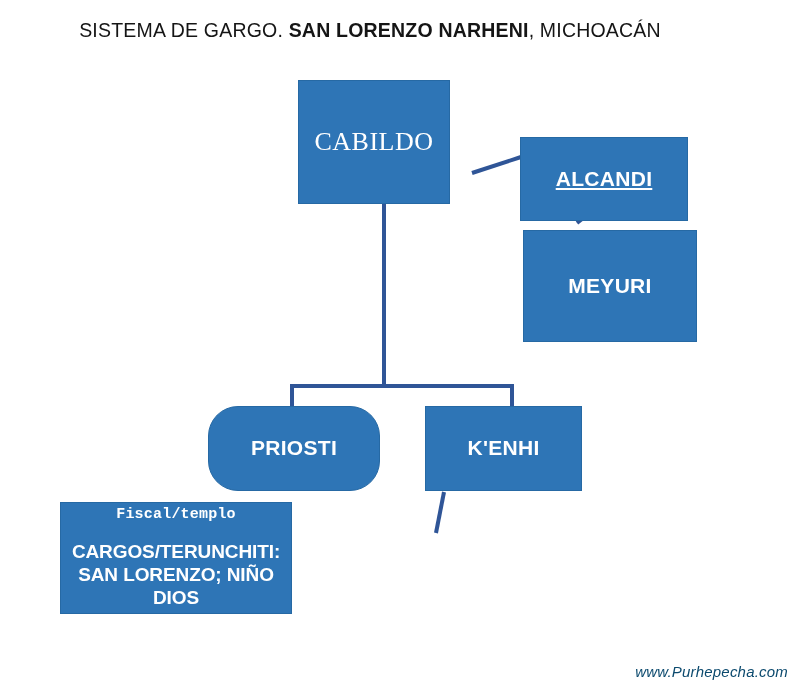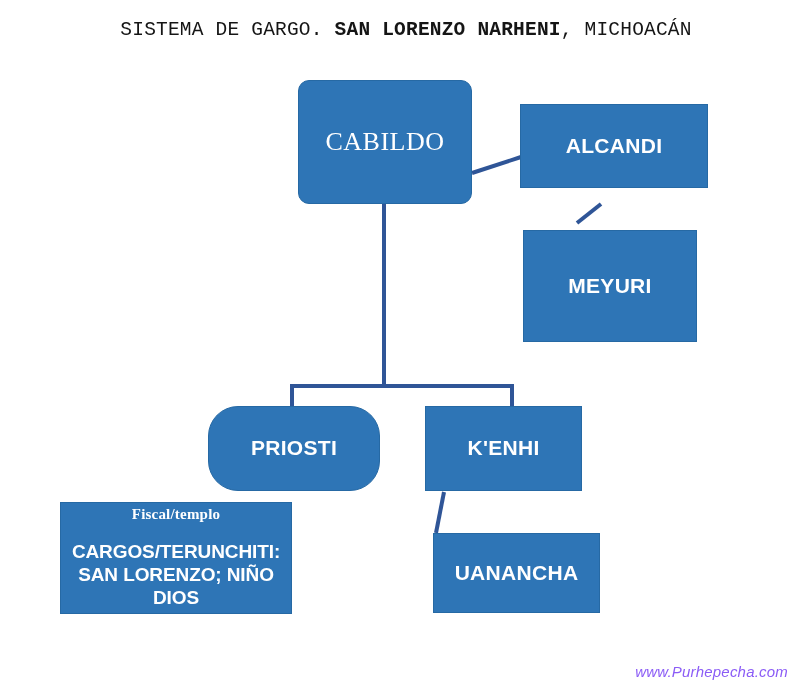--- a/index.html
+++ b/index.html
@@ -23,26 +23,25 @@
     height: 694px;
   }
 
   
   .title {
     position: absolute;
     left: 0;
     top: 19px;
     width: 740px;
     text-align: center;
-    font-family: Liberation Mono, monospace;
+    font-family: Liberation Sans, sans-serif;
     font-size: 19.5px;
     letter-spacing: 0.2px;
     color: #151515;
     white-space: nowrap;
-    padding-left: 36px;
   }
   .title .t-bold { font-weight: bold; }
 
   
   #connectors {
     position: absolute;
     left: 0; top: 0;
     width: 800px;
     height: 694px;
     pointer-events: none;
@@ -65,52 +64,52 @@
   .node-label {
     display: block;
     width: 100%;
     padding: 0 6px;
     box-sizing: border-box;
   }
 
   
   .node--cabildo {
     left: 298px; top: 80px;
-    width: 174px; height: 124px; border-radius: 11px;
+    width: 152px; height: 124px;
   }
   .node--cabildo .node-label {
     font-family: "Liberation Serif", serif;
     font-size: 26px;
     letter-spacing: 0.5px;
   }
 
   
   .node--sans .node-label {
     font-family: "Liberation Sans", sans-serif;
     font-size: 21px;
     font-weight: 600;
     letter-spacing: 0.3px;
   }
 
-  .node--alcandi   { left: 520px; top: 104px; width: 188px; height: 84px; }
+  .node--alcandi   { left: 520px; top: 137px; width: 168px; height: 84px; text-decoration: underline; }
   .node--meyuri    { left: 523px; top: 230px; width: 174px; height: 112px; }
   .node--priosti   { left: 208px; top: 406px; width: 172px; height: 85px; border-radius: 30px; }
   .node--kenhi     { left: 425px; top: 406px; width: 157px; height: 85px; }
   .node--uanancha  { left: 433px; top: 533px; width: 167px; height: 80px; }
 
   
   .node--fiscal {
     left: 60px; top: 502px;
     width: 232px; height: 112px;
     flex-direction: column;
     justify-content: center;
     padding: 4px 2px;
   }
   .node--fiscal .fiscal-line-1 {
-    font-family: Liberation Serif, serif;
+    font-family: Liberation Mono, monospace;
     font-size: 15px;
     font-weight: bold;
     letter-spacing: 0.2px;
     margin-bottom: 16px;
     display: block;
     width: 100%;
     text-align: center;
   }
   .node--fiscal .fiscal-line-2 {
     font-family: "Liberation Sans", sans-serif;
@@ -126,21 +125,21 @@
   }
 
   
   .watermark {
     position: absolute;
     right: 12px;
     bottom: 14px;
     font-family: "Liberation Sans", sans-serif;
     font-style: italic;
     font-size: 15px;
-    color: #8b5cf6;
+    color: #0c4a6e;
     letter-spacing: 0.2px;
     white-space: nowrap;
   }
 </style>
 </head>
 <body>
 
 <div id="diagram-canvas">
 
   <div class="title">
@@ -174,23 +173,20 @@
   </div>
 
   <div class="node node--sans node--priosti">
     <span class="node-label">PRIOSTI</span>
   </div>
 
   <div class="node node--sans node--kenhi">
     <span class="node-label">K'ENHI</span>
   </div>
 
-  <div class="node node--sans node--uanancha">
-    <span class="node-label">UANANCHA</span>
-  </div>
 
   <div class="node node--fiscal">
     <span class="fiscal-line-1">Fiscal/templo</span>
     <span class="fiscal-line-2">CARGOS/TERUNCHITI: SAN LORENZO; NIÑO DIOS</span>
   </div>
 
   <div class="watermark">www.Purhepecha.com</div>
 
 </div>
 

